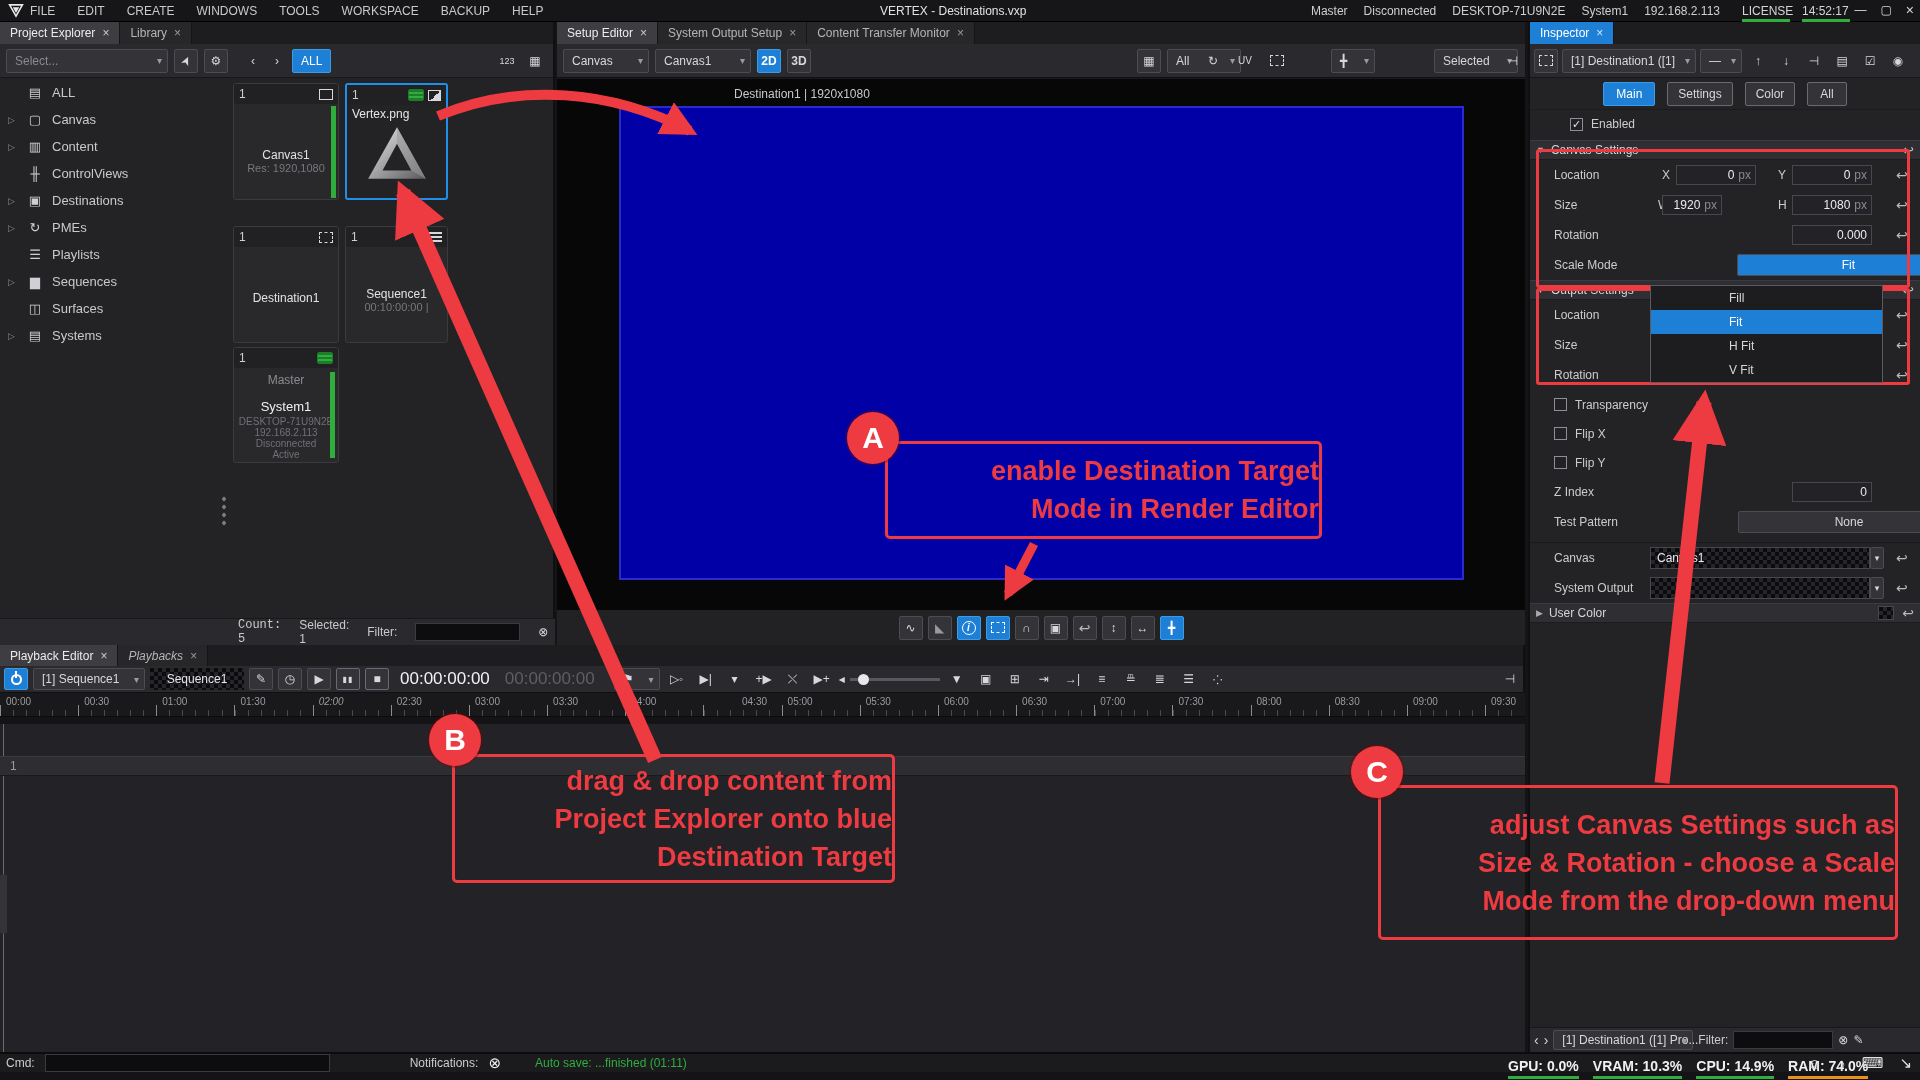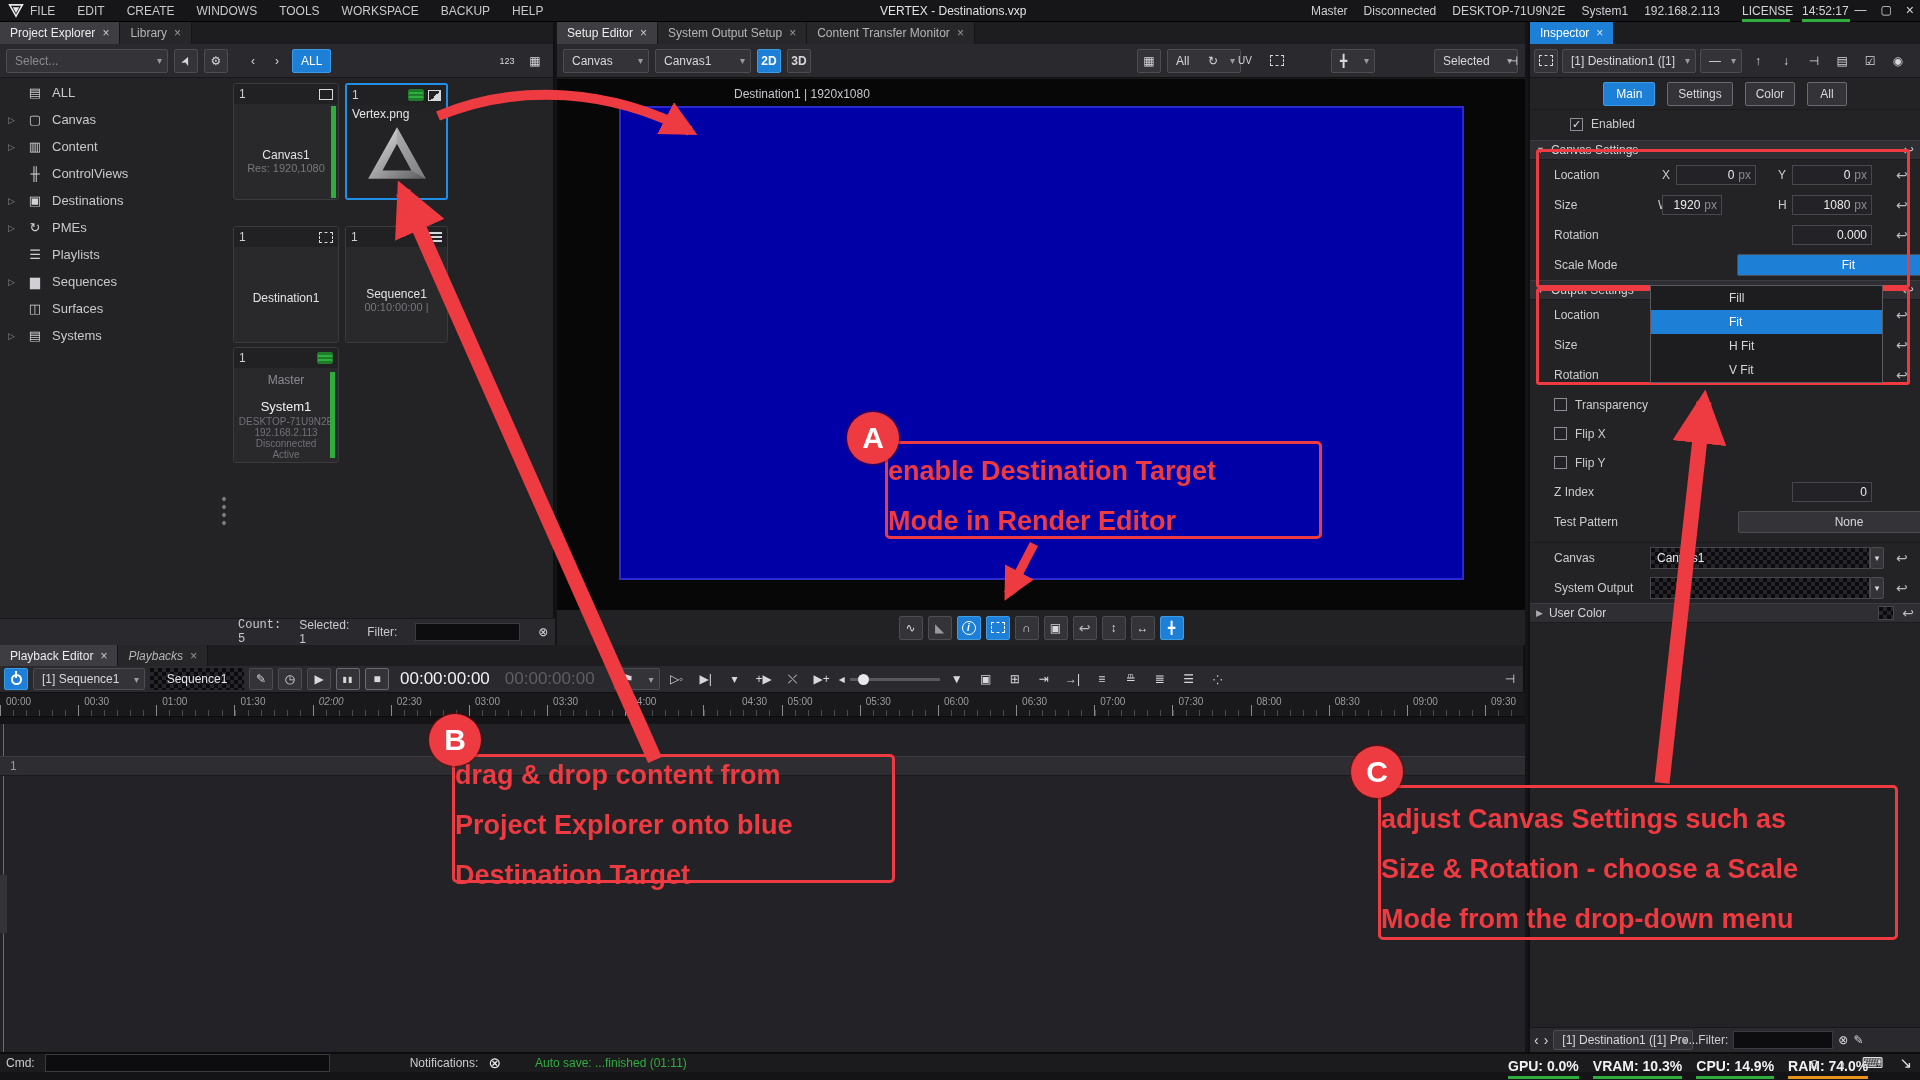--- a/index.html
+++ b/index.html
@@ -31,21 +31,21 @@
   .chk{background:repeating-conic-gradient(#26262a 0% 25%,#0b0b0d 0% 50%) 0 0/8px 8px;}
   .tile{position:absolute;background:#29292c;border:1px solid #3a3a3f;border-radius:3px;overflow:hidden;}
   .tile .thead{height:20px;background:#212124;display:flex;align-items:center;padding:0 5px;color:#cfcfd3;}
   .gbar{position:absolute;width:5px;background:var(--green);}
   .treeitem{display:flex;align-items:center;gap:8px;height:27px;padding-left:8px;color:#c9c9cd;font-size:13px;}
   .texp{width:10px;color:#8b8b90;font-size:9px;}
   .ticon{width:18px;text-align:center;color:#d0d0d4;font-size:13px;}
   .rlab{position:absolute;top:3px;font-size:10px;color:#9b9b9f;}
   .opt{height:24px;display:flex;align-items:center;padding-left:78px;color:#d6d6da;font-size:12px;}
   .opt.on{background:var(--accent);color:#fff;}
-  .ann{position:absolute;color:var(--red);font-weight:bold;text-align:left;font-size:27px;line-height:38px;z-index:50;margin-top:12px;}
+  .ann{position:absolute;color:var(--red);font-weight:bold;text-align:right;font-size:27px;line-height:38px;z-index:50;}
   .annbox{position:absolute;border:3px solid var(--red);border-radius:5px;z-index:50;display:flex;flex-direction:column;justify-content:center;}
   .anncirc{position:absolute;width:52px;height:52px;border-radius:50%;background:var(--red);color:#fff;font-size:30px;font-weight:bold;display:flex;align-items:center;justify-content:center;z-index:55;box-shadow:0 0 0 2px rgba(120,0,0,.35);}
   .redrect{position:absolute;border:3px solid var(--red);border-radius:3px;z-index:30;pointer-events:none;}
   .ico-power{position:relative;width:11px;height:11px;border:2px solid #fff;border-radius:50%;display:inline-block;}
   .ico-power::after{content:"";position:absolute;left:50%;top:-5px;width:2px;height:7px;background:#fff;transform:translateX(-50%);}
   .ico-box{display:inline-block;width:14px;height:11px;border:1px solid #d8d8dc;}
   .ico-dashbox{display:inline-block;width:14px;height:11px;border:1px dashed #d8d8dc;}
   .ico-server{display:inline-block;width:16px;height:12px;border-radius:2px;background:repeating-linear-gradient(0deg,#1d7d2a 0 2px,var(--green) 2px 4px);border:1px solid #1d7d2a;}
   .ico-img{display:inline-block;width:13px;height:11px;border:1px solid #d8d8dc;background:linear-gradient(135deg,transparent 55%,#d8d8dc 55%);}
   .ico-seq{display:inline-block;width:14px;height:10px;background:repeating-linear-gradient(0deg,#d8d8dc 0 2px,transparent 2px 4px);}

